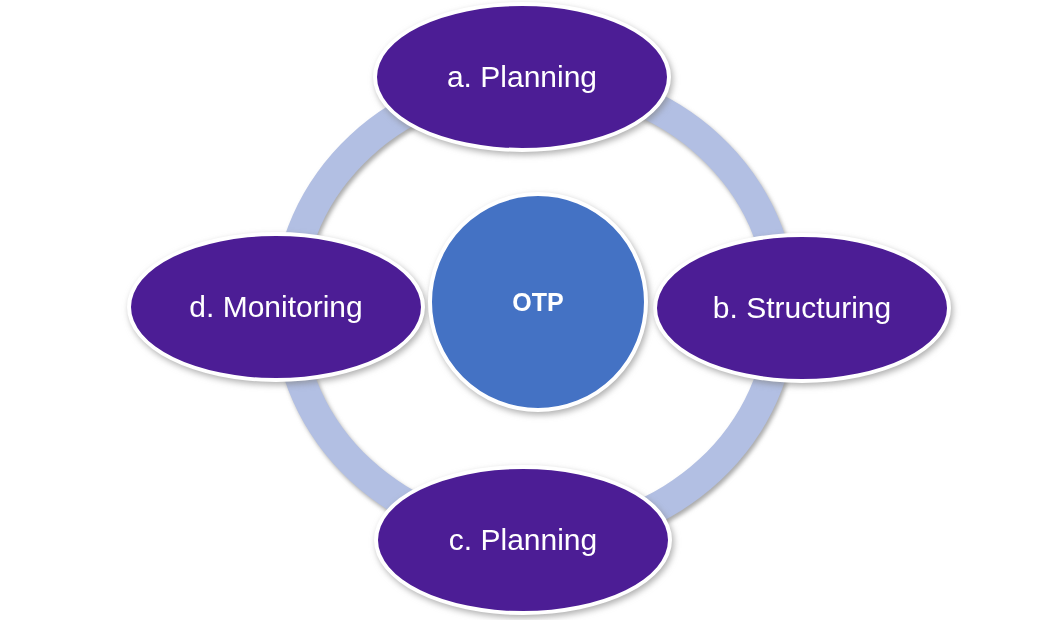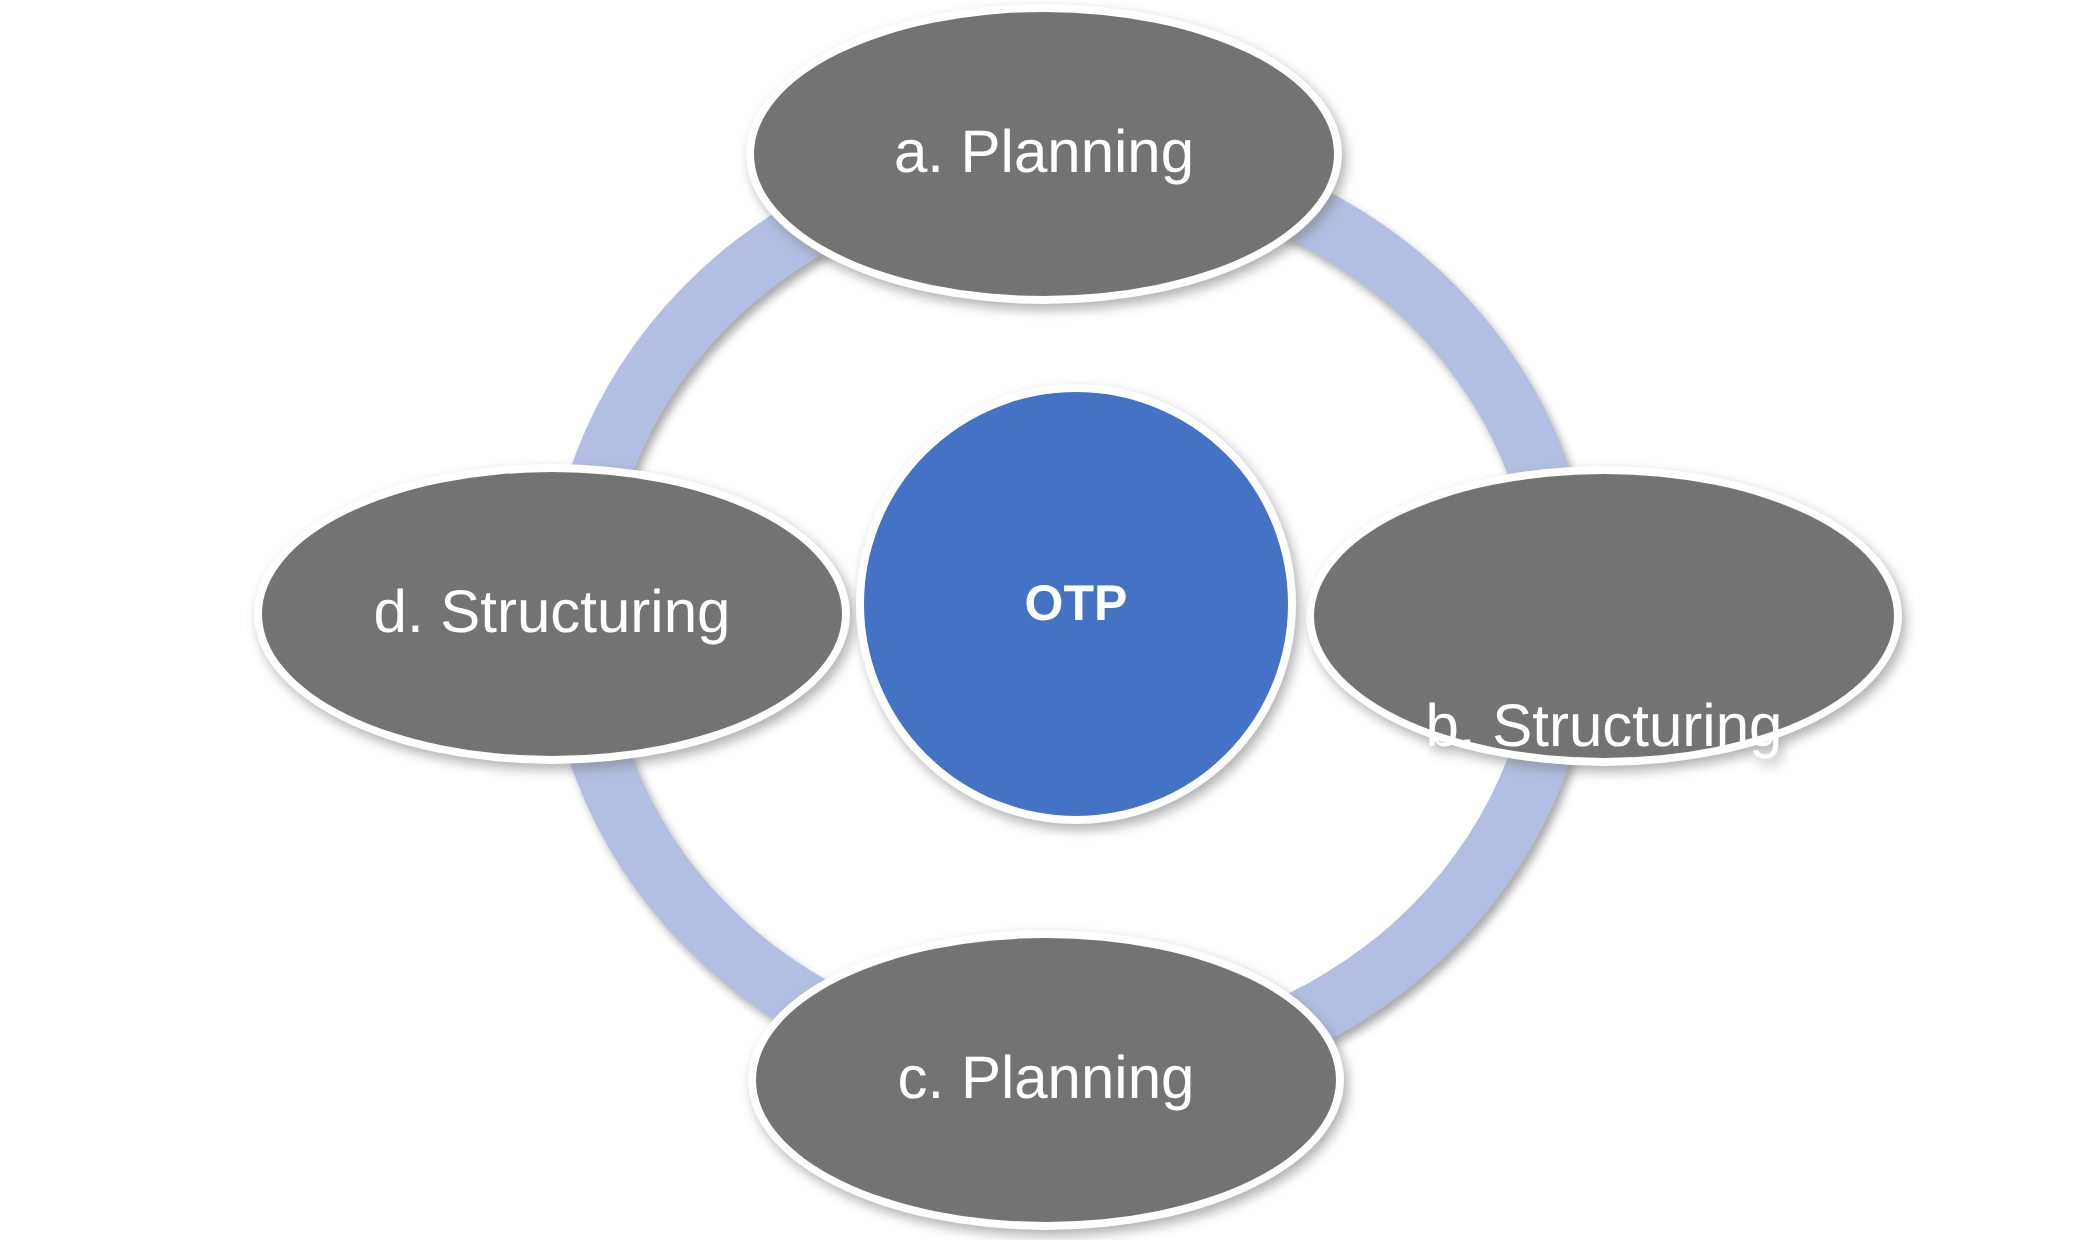--- a/index.html
+++ b/index.html
@@ -26,35 +26,35 @@
     border-radius: 50%;
     box-sizing: content-box;
     filter: drop-shadow(2px 3px 2px rgba(125,125,125,0.65));
     z-index: 1;
   }
   .node {
     position: absolute;
     box-sizing: border-box;
     width: 298px;
     height: 150px;
-    background: #737373;
+    background: #4c1d95;
     border: 4px solid #ffffff;
     border-radius: 50%;
     display: flex;
     align-items: center;
     justify-content: center;
     color: #ffffff;
     font-size: 30px;
     line-height: 1;
     filter: drop-shadow(2px 3px 3px rgba(125,125,125,0.6));
     z-index: 2;
     text-align: center;
   }
   .node-top    { left: 373px; top: 2px;   }
-  .node-right  { left: 653px; top: 233px; align-items: flex-end; }
+  .node-right  { left: 653px; top: 233px; }
   .node-bottom { left: 374px; top: 465px; }
   .node-left   { left: 127px; top: 232px; }
   .center-node {
     position: absolute;
     box-sizing: border-box;
     left: 428px;
     top: 192px;
     width: 220px;
     height: 220px;
     background: #4472C4;
@@ -85,20 +85,20 @@
 
   <div class="node node-right">
     <span class="node-label">b. Structuring</span>
   </div>
 
   <div class="node node-bottom">
     <span class="node-label">c. Planning</span>
   </div>
 
   <div class="node node-left">
-    <span class="node-label">d. Structuring</span>
+    <span class="node-label">d. Monitoring</span>
   </div>
 
   <div class="center-node">
     <span class="node-label">OTP</span>
   </div>
 
 </div>
 
 </body></html>

